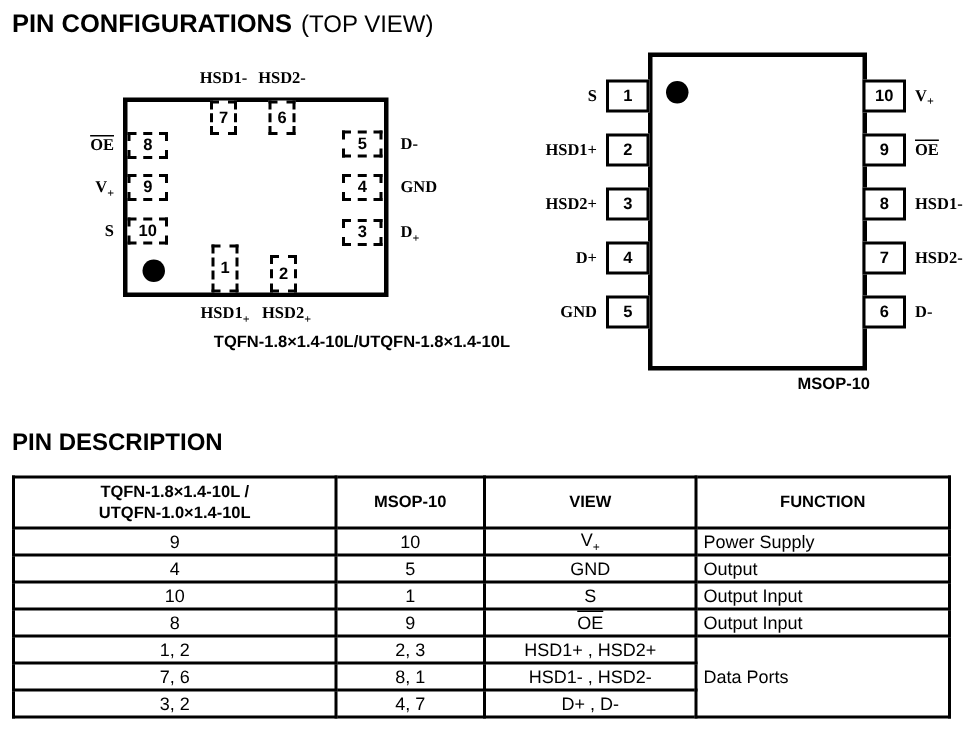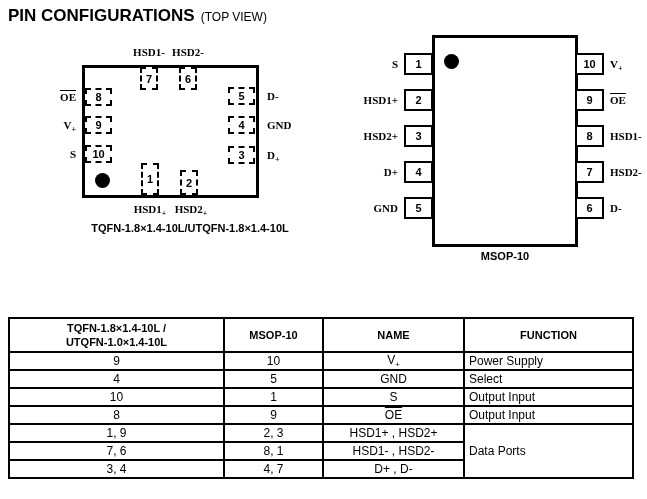--- a/index.html
+++ b/index.html
@@ -1,34 +1,34 @@
 <!DOCTYPE html>
 <html><head>
 <meta charset="utf-8">
 <style>
   * { margin:0; padding:0; box-sizing:border-box; }
   html,body { background:#ffffff; }
   .page { position:relative; width:647px; height:499px; background:#ffffff;
           font-family:"Liberation Sans", sans-serif; color:#000; overflow:hidden; }
   .abs { position:absolute; }
   .h1 { font-size:17px; font-weight:bold; white-space:nowrap; }
-  .h1sfx { font-size:12px; font-weight:normal; margin-left:6px; }
+  .h1sfx { font-size:16px; font-weight:normal; margin-left:6px; }
   .h2 { font-size:16px; font-weight:bold; }
   .body-outline { position:absolute; border:3px solid #000; background:#ffffff; }
   .dpin { position:absolute; border:2px dashed #000; background:#ffffff; display:flex;
           align-items:center; justify-content:center; font-size:11px; font-weight:bold; }
   .spin { position:absolute; border:2px solid #000; background:#ffffff; display:flex;
           align-items:center; justify-content:center; font-size:11px; font-weight:bold; }
   .dot { position:absolute; width:15px; height:15px; border-radius:50%; background:#000; }
   .plabel { position:absolute; font-size:11px; font-weight:bold; line-height:14px; white-space:nowrap;font-family:Liberation Serif, serif; }
   .tr { text-align:right; }
   .tc { text-align:center; }
   .ovl { text-decoration:overline; }
   sub.s { font-size:8px; font-weight:bold; }
-  .caption { position:absolute; font-size:11px; font-weight:bold; text-align:center; white-space:nowrap; }
+  .caption { position:absolute; font-size:11px; font-weight:bold; text-align:right; white-space:nowrap; }
   table.pintable { position:absolute; left:8px; top:317px; width:624px;
                    border-collapse:collapse; table-layout:fixed; background:#fff; }
   .pintable th, .pintable td { border:2px solid #000; font-size:12px; font-weight:normal;
                    text-align:center; padding:0; height:18px; vertical-align:middle; }
   .pintable th { font-size:11px; font-weight:bold; height:34px; line-height:14px; }
   .pintable td.fn { text-align:left; padding-left:4px; }
   .pintable td sub.s { font-weight:normal; }
 </style>
 </head>
 <body>
@@ -158,78 +158,79 @@
     <div class="plabel" style="left:610px; top:129px; width:36px;">
       <span>HSD1-</span></div>
     <div class="plabel" style="left:610px; top:165px; width:36px;">
       <span>HSD2-</span></div>
     <div class="plabel" style="left:610px; top:201px; width:36px;">
       <span>D-</span></div>
 
     <div class="caption" style="left:430px; top:250px; width:150px;">MSOP-10</div>
   </div>
 
+  <div class="abs h2" style="left:8px; top:287px;">PIN DESCRIPTION</div>
 
   <table class="pintable">
     <colgroup>
       <col style="width:215px;">
         <col style="width:99px;">
         <col style="width:141px;">
         <col style="width:169px;">
     </colgroup>
     <thead>
       <tr>
         <th>
           <div>TQFN-1.8×1.4-10L /</div>
           <div>UTQFN-1.0×1.4-10L</div>
         </th>
         <th>MSOP-10</th>
-        <th>NAME</th>
+        <th>VIEW</th>
         <th>FUNCTION</th>
       </tr>
     </thead>
     <tbody>
       <tr>
         <td>9</td>
         <td>10</td>
         <td>
           <span>V</span><sub class="s">+</sub></td>
         <td class="fn">Power Supply</td>
       </tr>
       <tr>
         <td>4</td>
         <td>5</td>
         <td>GND</td>
-        <td class="fn">Select</td>
+        <td class="fn">Output</td>
       </tr>
       <tr>
         <td>10</td>
         <td>1</td>
         <td>S</td>
         <td class="fn">Output Input</td>
       </tr>
       <tr>
         <td>8</td>
         <td>9</td>
         <td>
           <span class="ovl">OE</span></td>
         <td class="fn">Output Input</td>
       </tr>
       <tr>
-        <td>1, 9</td>
+        <td>1, 2</td>
         <td>2, 3</td>
         <td>HSD1+ , HSD2+</td>
         <td class="fn" rowspan="3">Data Ports</td>
       </tr>
       <tr>
         <td>7, 6</td>
         <td>8, 1</td>
         <td>HSD1- , HSD2-</td>
       </tr>
       <tr>
-        <td>3, 4</td>
+        <td>3, 2</td>
         <td>4, 7</td>
         <td>D+ , D-</td>
       </tr>
     </tbody>
   </table>
 
 </div>
 
 </body></html>

